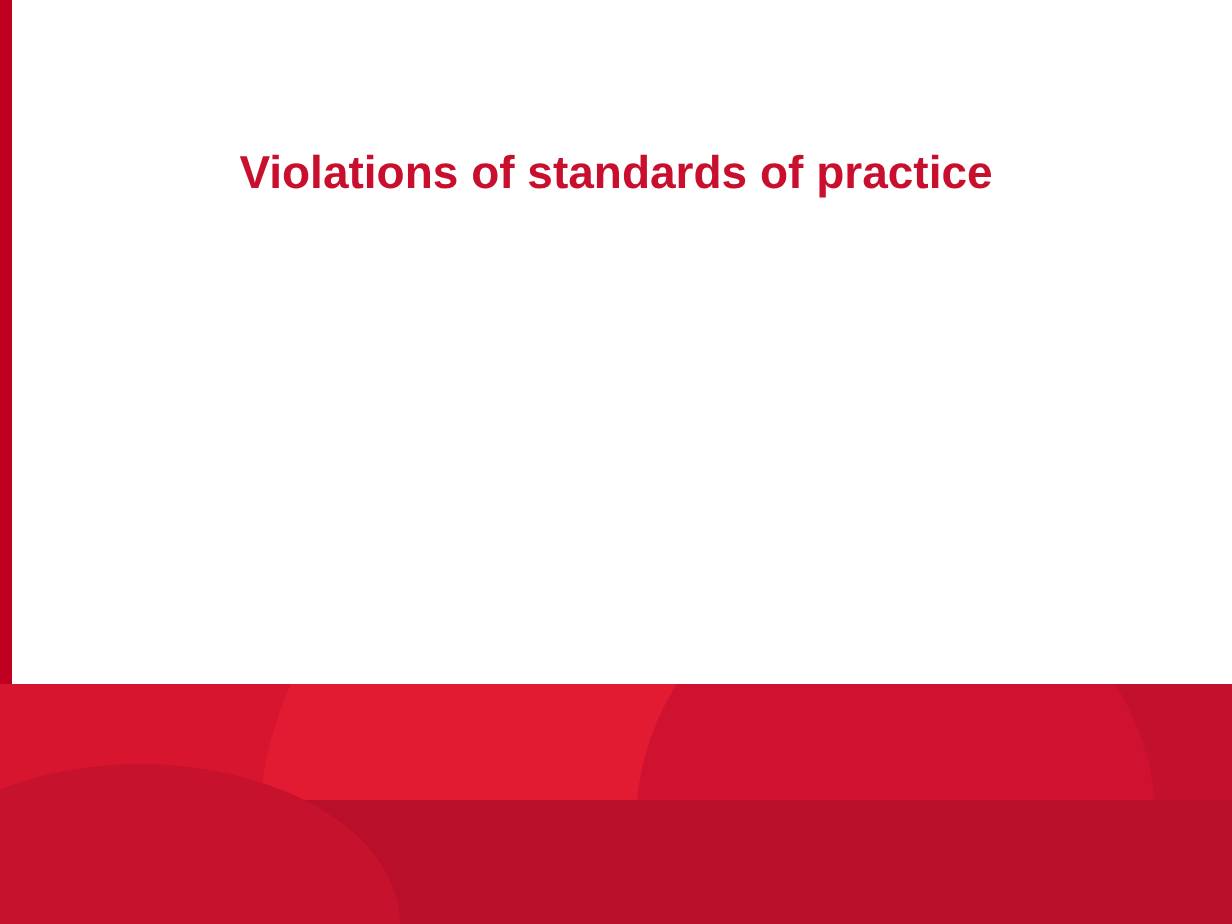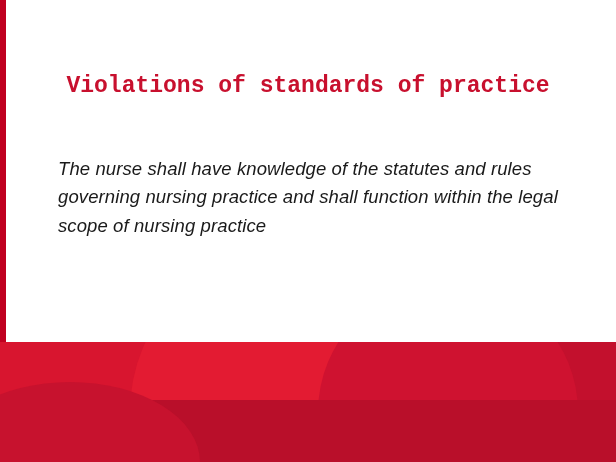--- a/index.html
+++ b/index.html
@@ -34,21 +34,20 @@
     position: absolute;
     left: 0;
     top: 58px;
     width: 616px;
     text-align: center;
     font-size: 23px;
     font-weight: bold;
     color: #c8102e;
     letter-spacing: 0px;
     line-height: 1.2;
-    font-family: Liberation Mono, monospace;
   }
   
   .slide-body {
     position: absolute;
     left: 58px;
     top: 136px;
     width: 528px;
     font-size: 18.5px;
     font-style: italic;
     color: #1a1a1a;
@@ -112,21 +111,20 @@
 </style>
 </head>
 <body>
 
 <div class="slide">
 
   <div class="left-bar"></div>
 
   <h1 class="slide-title">Violations of standards of practice</h1>
 
-  <p class="slide-body">The nurse shall have knowledge of the statutes and rules governing nursing practice and shall function within the legal scope of nursing practice</p>
 
   <div class="footer-band">
     <div class="swoosh-a"></div>
     <div class="swoosh-b"></div>
     <div class="swoosh-c"></div>
     <div class="swoosh-d"></div>
     <div class="swoosh-e"></div>
   </div>
 
 </div>

